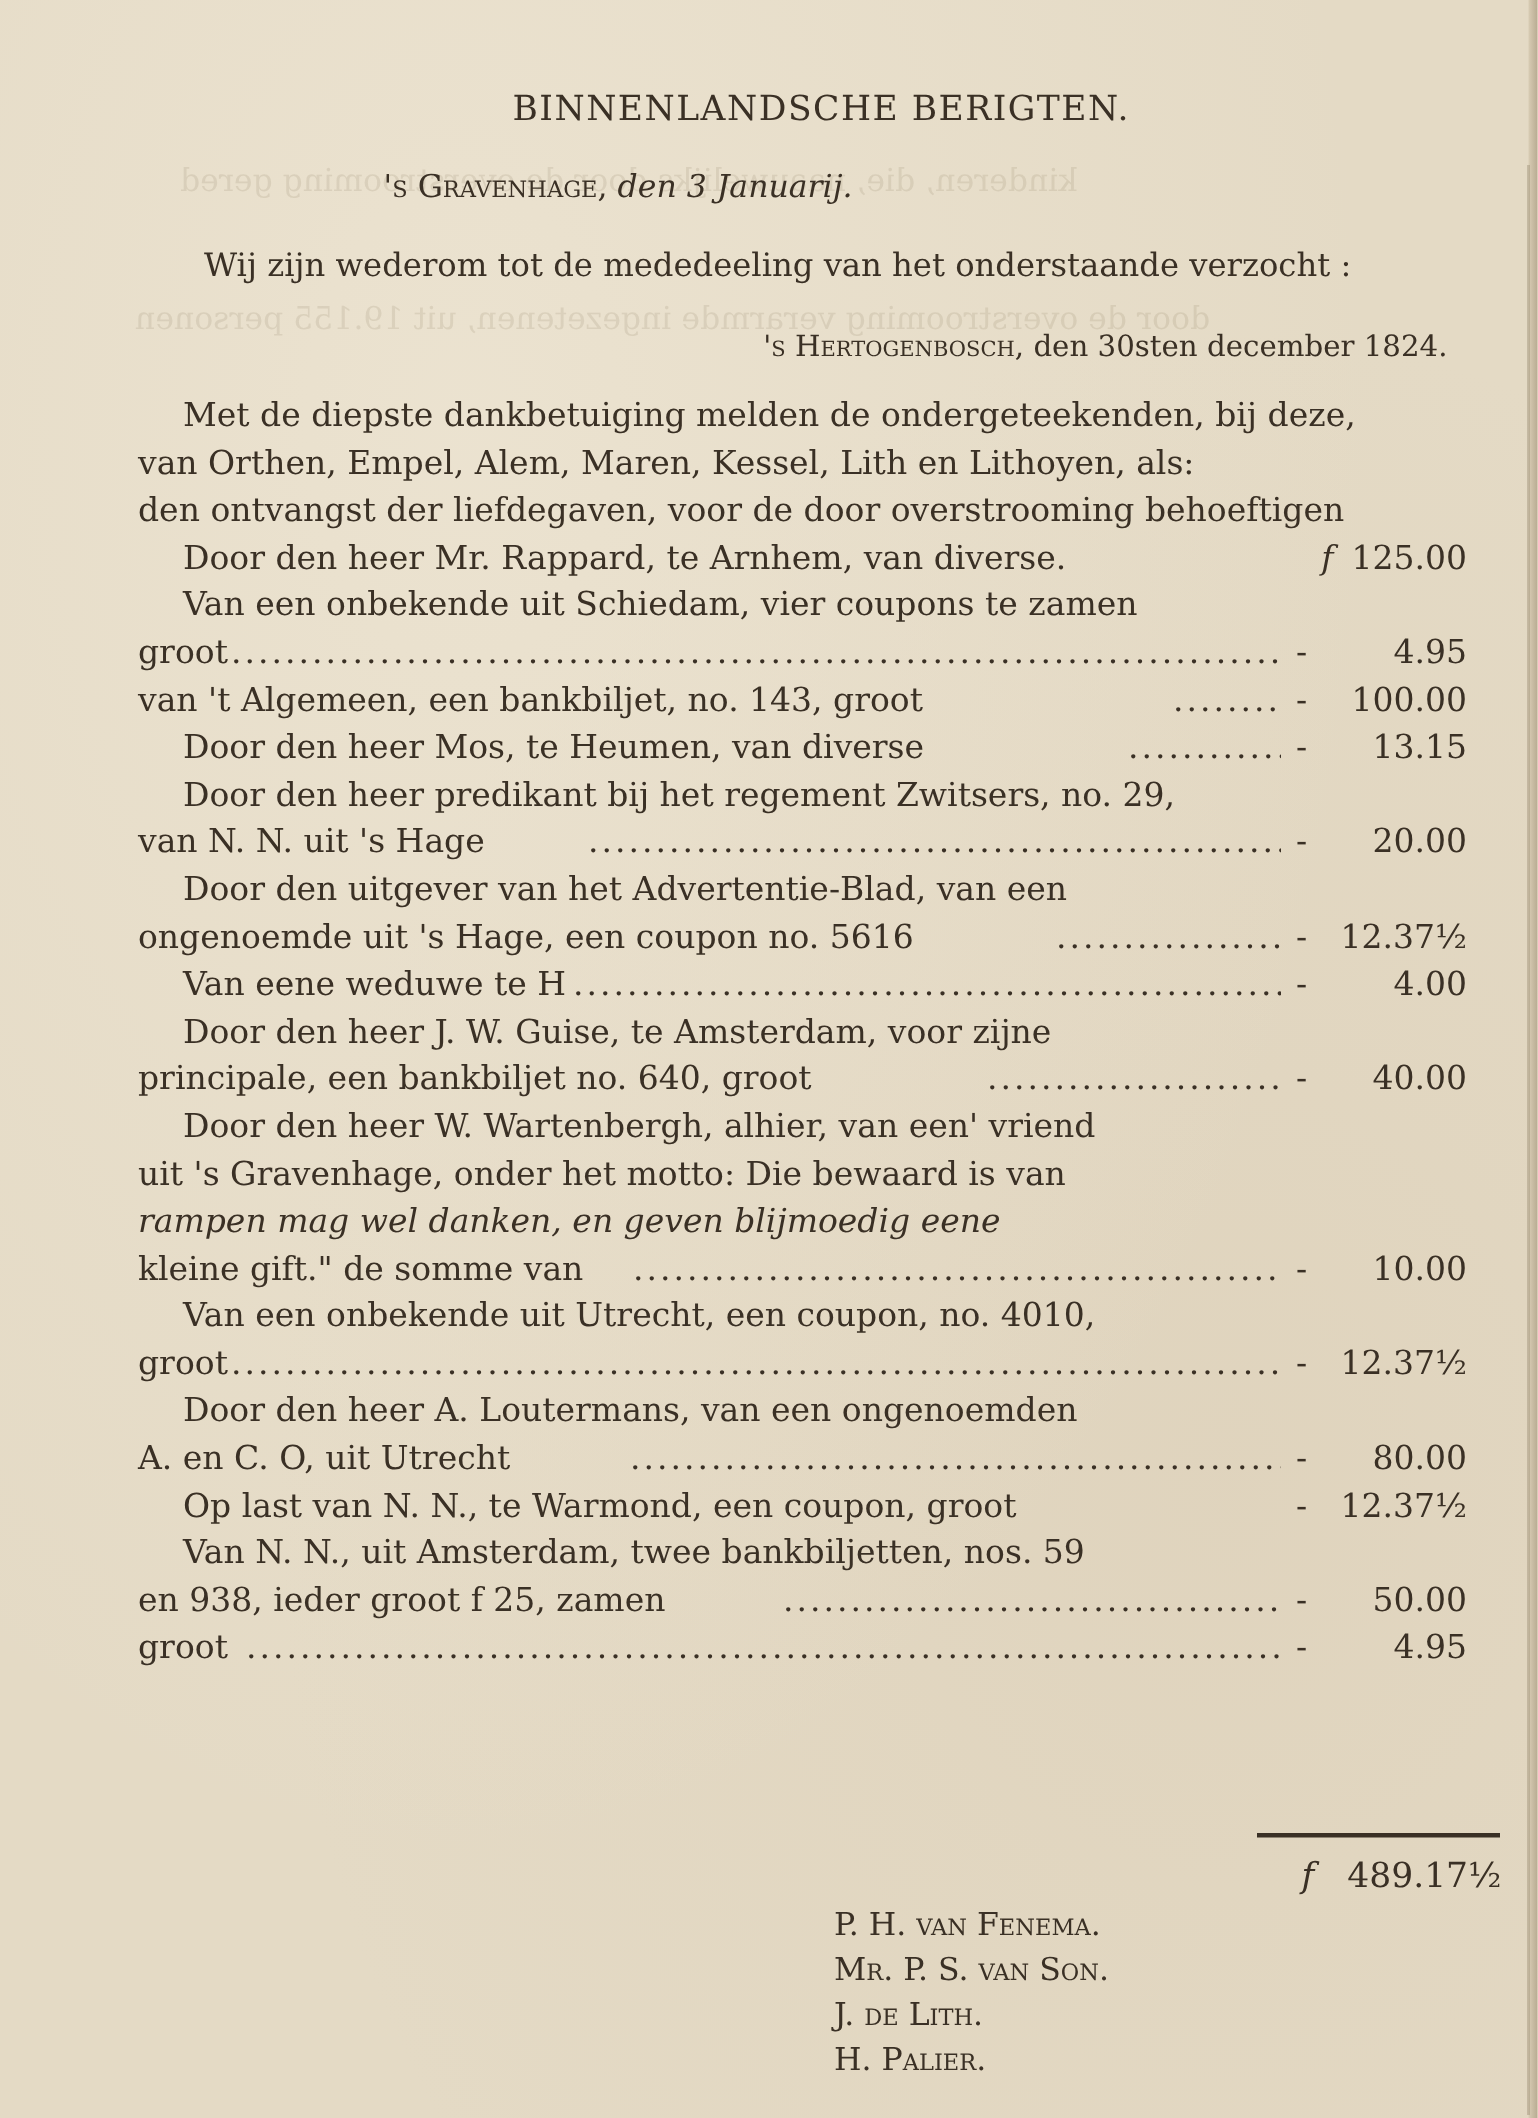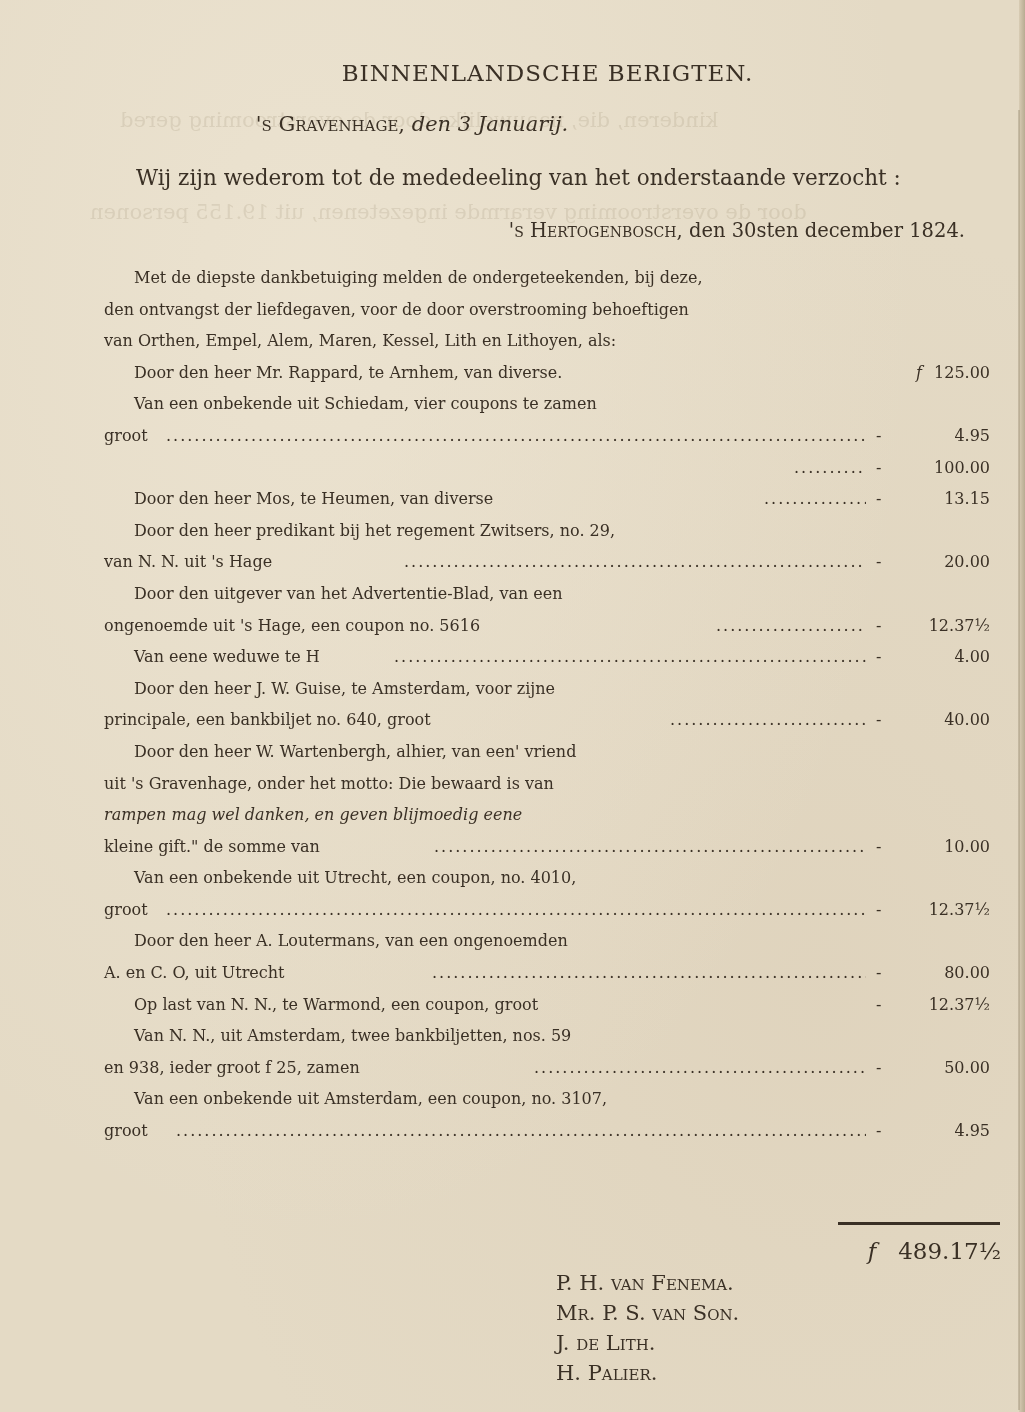--- a/index.html
+++ b/index.html
@@ -27,21 +27,21 @@
   }
   .title {
     position: absolute; left: 0; width: 1025px; top: 60px; text-align: center;
     font-size: 23px; letter-spacing: 1px; font-weight: normal; margin-left: 35px;
   }
   .dateline-1 { position: absolute; left: 0; width: 824px; top: 112px; text-align: center; font-size: 21px; }
   .sc { font-variant: small-caps; }
   .it { font-style: italic; }
   .intro { position: absolute; left: 136px; top: 165px; font-size: 21.5px; }
   .dateline-2 { position: absolute; right: 60px; top: 219px; font-size: 19.5px; }
-  .para { position: absolute; left: 104px; width: 910px; font-size: 16px; line-height: 31.6px; }
+  .para { position: absolute; left: 92px; width: 910px; font-size: 22px; line-height: 31.6px; }
   .row { position: relative; height: 31.6px; white-space: nowrap; }
   .row .text { position: absolute; left: 0; }
   .row .indent { left: 30px; }
   .row .dots {
     position: absolute; overflow: hidden; letter-spacing: 2px;
   }
   .row .dash { position: absolute; left: 772px; }
   .row .amount { position: absolute; right: 24px; text-align: right; }
   .total-rule {
     position: absolute; left: 838px; top: 1222px; width: 162px; height: 3px;
@@ -80,42 +80,43 @@
   <div class="dateline-2">
     <span class="sc">'s Hertogenbosch,</span>
     <span>den 30sten december 1824.</span>
   </div>
 
   <div class="para" style="top:262px;">
     <div class="row">
         <span class="text indent">Met de diepste dankbetuiging melden de ondergeteekenden, bij deze,</span>
       </div>
     <div class="row">
+        <span class="text">van Orthen, Empel, Alem, Maren, Kessel, Lith en Lithoyen, als:</span>
+      </div>
+    <div class="row">
         <span class="text">den ontvangst der liefdegaven, voor de door overstrooming behoeftigen</span>
       </div>
-    <div class="row">
-        <span class="text">van Orthen, Empel, Alem, Maren, Kessel, Lith en Lithoyen, als:</span>
-      </div>
 
     <div class="row">
       <span class="text indent">Door den heer Mr. Rappard, te Arnhem, van diverse.</span>
       <span class="amount"><span class="it" style="margin-right:12px">f</span><span>125.00</span></span>
     </div>
 
     <div class="row">
       <span class="text indent">Van een onbekende uit Schiedam, vier coupons te zamen</span>
     </div>
     <div class="row">
       <span class="text">groot</span>
       <span class="dots" style="left:62px;width:700px">........................................................................................................................</span>
       <span class="dash">-</span>
       <span class="amount">4.95</span>
     </div>
 
     <div class="row">
+      <span class="text">van 't Algemeen, een bankbiljet, no. 143, groot</span>
       <span class="dots" style="left:690px;width:72px">............</span>
       <span class="dash">-</span>
       <span class="amount">100.00</span>
     </div>
 
     <div class="row">
       <span class="text indent">Door den heer Mos, te Heumen, van diverse</span>
       <span class="dots" style="left:660px;width:102px">.................</span>
       <span class="dash">-</span>
       <span class="amount">13.15</span>
@@ -203,23 +204,20 @@
     <div class="row">
       <span class="text indent">Van N. N., uit Amsterdam, twee bankbiljetten, nos. 59</span>
     </div>
     <div class="row">
       <span class="text">en 938, ieder groot f 25, zamen</span>
       <span class="dots" style="left:430px;width:332px">.........................................................</span>
       <span class="dash">-</span>
       <span class="amount">50.00</span>
     </div>
 
-    <div class="row">
-      <span class="text indent">Van een onbekende uit Amsterdam, een coupon, no. 3107,</span>
-    </div>
     <div class="row">
       <span class="text">groot</span>
       <span class="dots" style="left:72px;width:690px">.......................................................................................................................</span>
       <span class="dash">-</span>
       <span class="amount">4.95</span>
     </div>
   </div>
 
   <div class="total-rule"></div>
   <div class="total">

